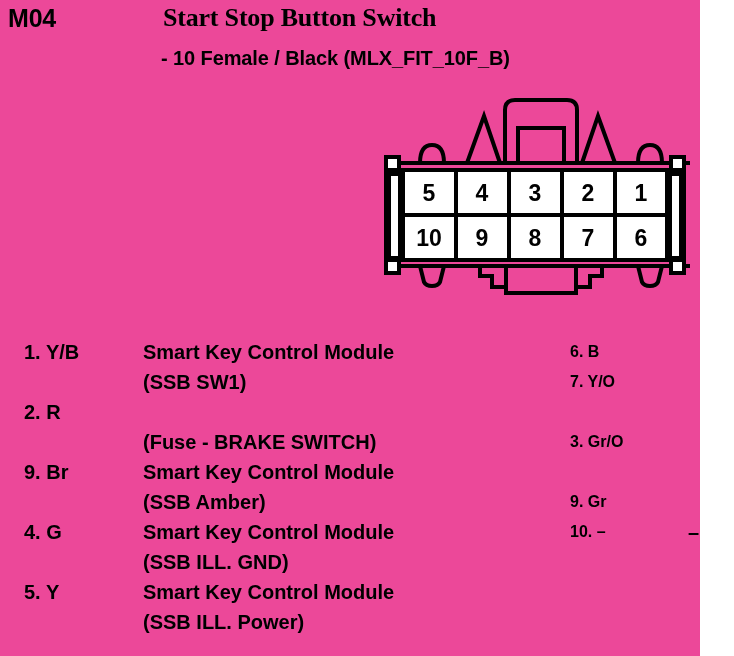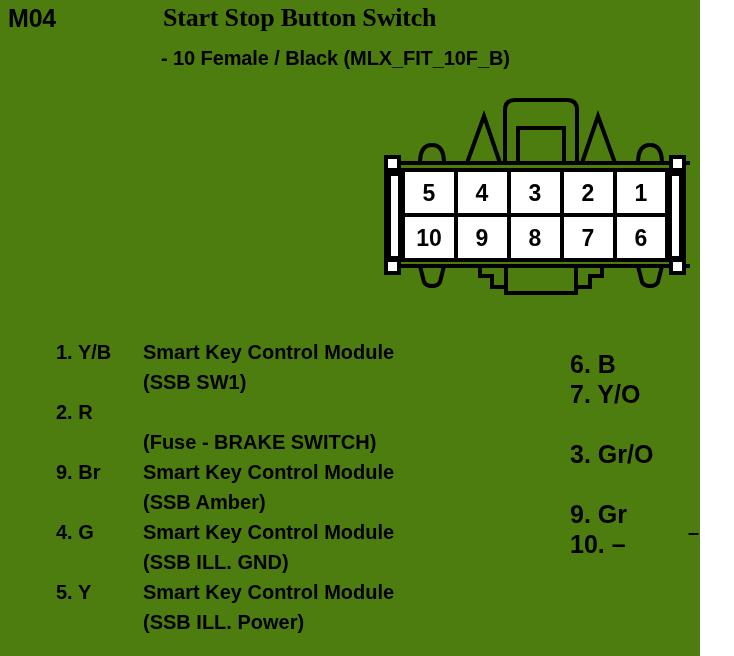--- a/index.html
+++ b/index.html
@@ -9,21 +9,21 @@
     background: #ffffff;
   }
   body {
     font-family: "Liberation Sans", sans-serif;
     color: #000000;
   }
   #page {
     position: relative;
     width: 700px;
     height: 656px;
-    background: #4d7c0f;
+    background: #ec4899;
     overflow: hidden;
   }
 
   
   #connector-code {
     position: absolute;
     left: 8px;
     top: 6px;
     font-size: 25px;
     font-weight: bold;
@@ -82,21 +82,20 @@
     height: 30px;
   }
   .pin-id {
     position: absolute;
     left: 24px;
     top: 0;
     font-size: 20px;
     font-weight: bold;
     line-height: 30px;
     white-space: nowrap;
-    margin-left: 32px;
   }
   .pin-desc {
     position: absolute;
     left: 143px;
     top: 0;
     font-size: 20px;
     font-weight: bold;
     line-height: 30px;
     white-space: nowrap;
   }
@@ -110,22 +109,22 @@
     top: 337px;
     width: 734px;
   }
   .pin-row-right {
     position: relative;
     height: 30px;
   }
   .pin-id-right {
     position: absolute;
     left: 570px;
-    top: 12px;
-    font-size: 25px;
+    top: 0;
+    font-size: 16px;
     font-weight: bold;
     line-height: 30px;
     white-space: nowrap;
   }
   .pin-extra-dash {
     position: absolute;
     left: 688px;
     top: 0;
     font-size: 20px;
     font-weight: bold;

